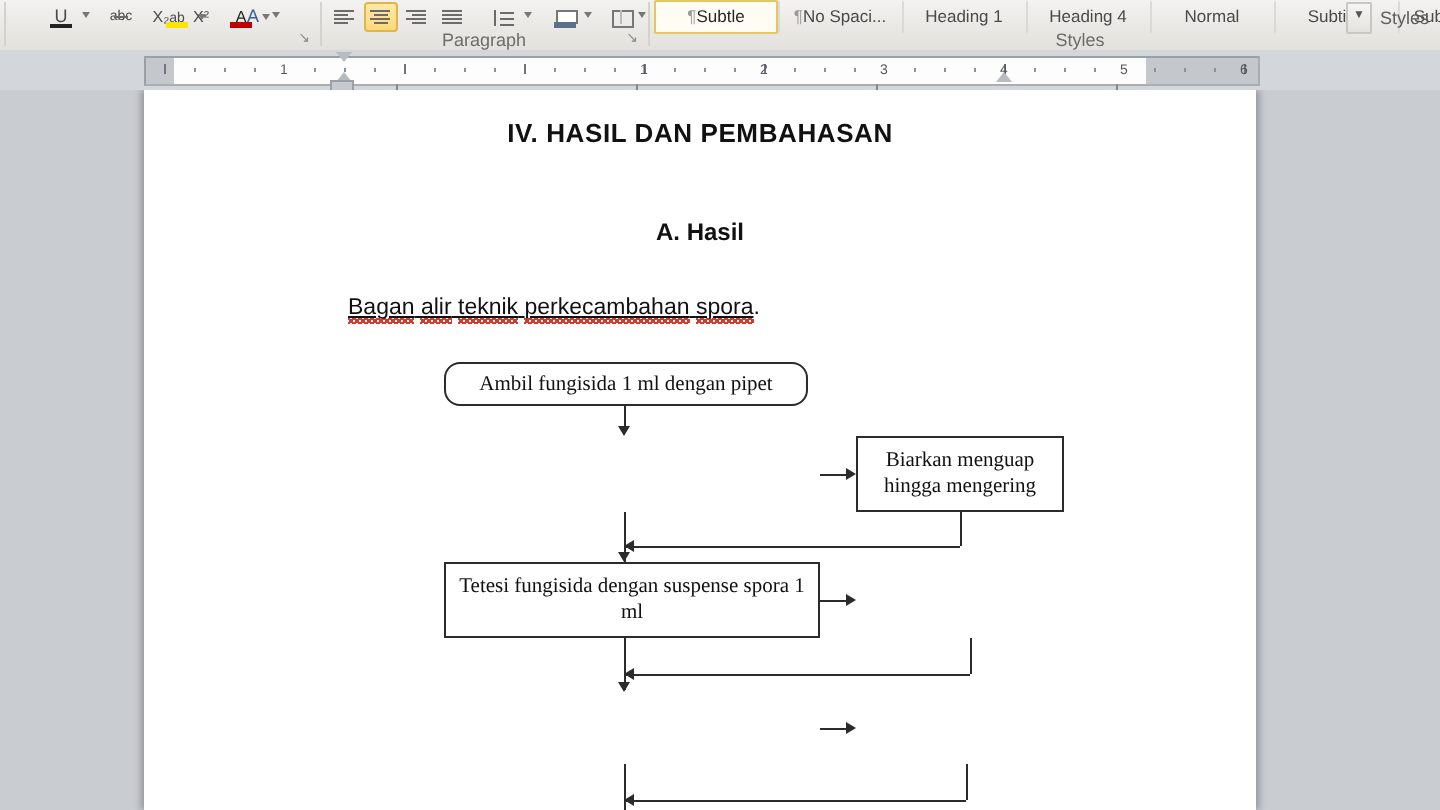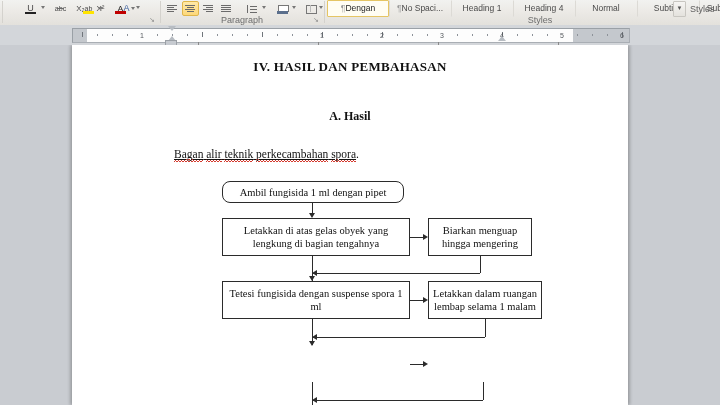--- a/index.html
+++ b/index.html
@@ -122,21 +122,21 @@
   
   #canvas{
     position:absolute;left:0;top:45px;width:720px;height:360px;
     background:#c9ccd1;overflow:hidden;
   }
   #page{
     position:absolute;left:72px;top:0px;width:556px;height:360px;
     background:#ffffff;
     box-shadow:2px 0 3px rgba(0,0,0,.22), -2px 0 3px rgba(0,0,0,.22);
   }
-  .doc-serif{font-family:Liberation Serif, serif;color:#111;}
+  .doc-serif{font-family:Liberation Sans, sans-serif;color:#111;}
 
   #docTitle{
     position:absolute;left:0;width:556px;top:14px;
     text-align:center;font-size:13px;font-weight:bold;letter-spacing:.3px;
   }
   #sectionA{
     position:absolute;left:0;width:556px;top:64px;
     text-align:center;font-size:12px;font-weight:bold;
   }
   #caption{
@@ -261,21 +261,21 @@
     <div class="caret" style="left:157px;"></div>
 
     <div class="grp-label">Paragraph</div>
     <div class="dlg" style="left:150px;">↘</div>
   </div>
 
   <div class="grp-sep" style="left:324px;"></div>
 
   <div id="stylesGallery">
     <div class="sty active">
-      <span class="pfx">¶</span><span>Dengan</span>
+      <span class="pfx">¶</span><span>Subtle</span>
     </div>
     <div class="sty">
       <span class="pfx">¶</span><span>No Spaci...</span>
     </div>
     <div class="sty">
       <span>Heading 1</span>
     </div>
     <div class="sty">
       <span>Heading 4</span>
     </div>
@@ -371,40 +371,38 @@
 
     <div id="sectionA" class="doc-serif">A.  Hasil</div>
 
     <div id="flow">
 
       <div class="fbox round" style="left:150px;top:136px;width:182px;height:22px;">Ambil fungisida 1 ml dengan pipet</div>
 
       <div class="line vline" style="left:240px;top:158px;height:13px;"></div>
       <div class="arr-d" style="left:237px;top:168px;"></div>
 
-      <div class="fbox" style="left:150px;top:173px;width:188px;height:38px;">Letakkan di atas gelas obyek yang lengkung di bagian tengahnya</div>
 
       <div class="line hline" style="left:338px;top:192px;width:16px;"></div>
       <div class="arr-r" style="left:351px;top:188.5px;"></div>
 
       <div class="fbox" style="left:356px;top:173px;width:104px;height:38px;">Biarkan menguap hingga mengering</div>
 
       <div class="line vline" style="left:408px;top:211px;height:17px;"></div>
       <div class="line hline" style="left:240px;top:228px;width:168px;"></div>
       <div class="arr-l" style="left:240px;top:224.5px;"></div>
 
       <div class="line vline" style="left:240px;top:211px;height:25px;"></div>
       <div class="arr-d" style="left:237px;top:231px;"></div>
 
       <div class="fbox" style="left:150px;top:236px;width:188px;height:38px;">Tetesi fungisida dengan suspense spora 1 ml</div>
 
       <div class="line hline" style="left:338px;top:255px;width:16px;"></div>
       <div class="arr-r" style="left:351px;top:251.5px;"></div>
 
-      <div class="fbox" style="left:356px;top:236px;width:114px;height:38px;">Letakkan dalam ruangan lembap selama 1 malam</div>
 
       <div class="line vline" style="left:413px;top:274px;height:18px;"></div>
       <div class="line hline" style="left:240px;top:292px;width:173px;"></div>
       <div class="arr-l" style="left:240px;top:288.5px;"></div>
 
       <div class="line vline" style="left:240px;top:274px;height:26px;"></div>
       <div class="arr-d" style="left:237px;top:296px;"></div>
 
 
       <div class="line hline" style="left:338px;top:319px;width:16px;"></div>

